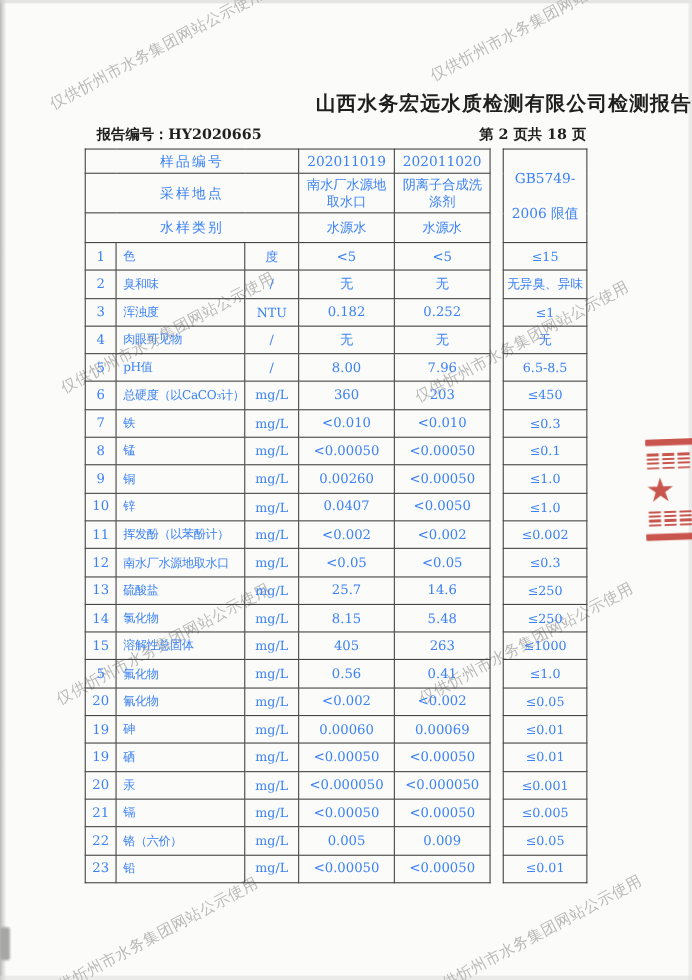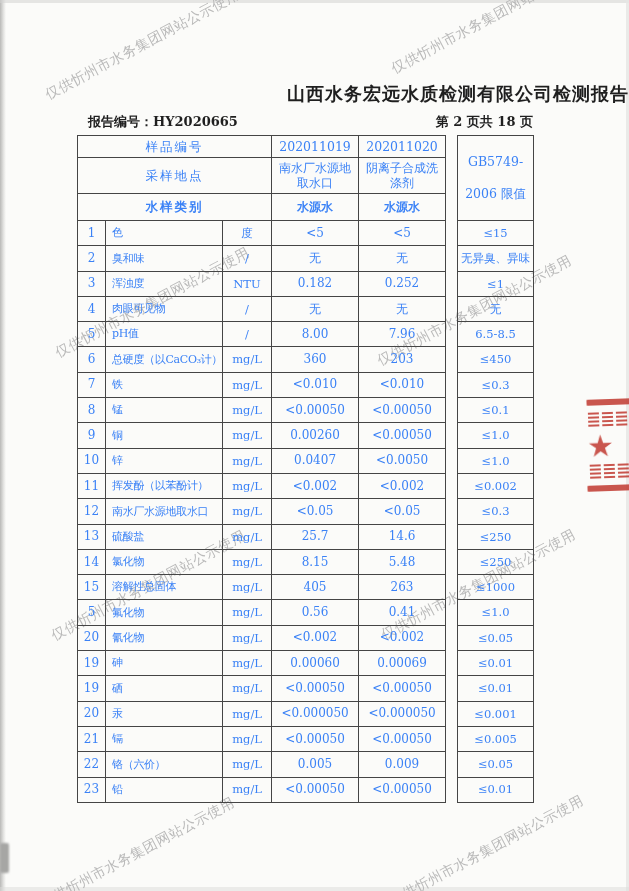--- a/index.html
+++ b/index.html
@@ -40,21 +40,21 @@
   }
   
   .report-table{
     position:absolute; left:77px; top:135px;
     border-collapse:collapse; table-layout:fixed; width:456px;
     font-size:12px; color:#3b82f6;
   }
   .report-table td{border:1px solid #454545; text-align:center; vertical-align:middle;
     padding:0; line-height:1.25; overflow:hidden;}
   .report-table td.c-gap{border:none;}
-  .hr1{height:22px;} .hr2{height:36px;} .hr3{height:27px;font-weight:bold;}
+  .hr1{height:22px;} .hr2{height:36px;} .hr3{height:27px;}
   .report-table tbody tr{height:25.3px;}
   .c-hlabel{letter-spacing:2px; font-size:12.5px;}
   .c-name{text-align:left !important; padding-left:6px !important; font-size:11px;
     letter-spacing:-.3px; white-space:nowrap;}
   .c-unit{font-size:11.5px;}
   .c-limit{font-size:11.5px;}
   .gb-cell{font-size:12.5px; line-height:1.2;}
   .gb-cell .l1{margin-bottom:16px;}
   .hdr-sample{font-size:12.5px;}
   .hdr-loc{font-size:12px; line-height:1.3; padding:1px 4px !important;}

